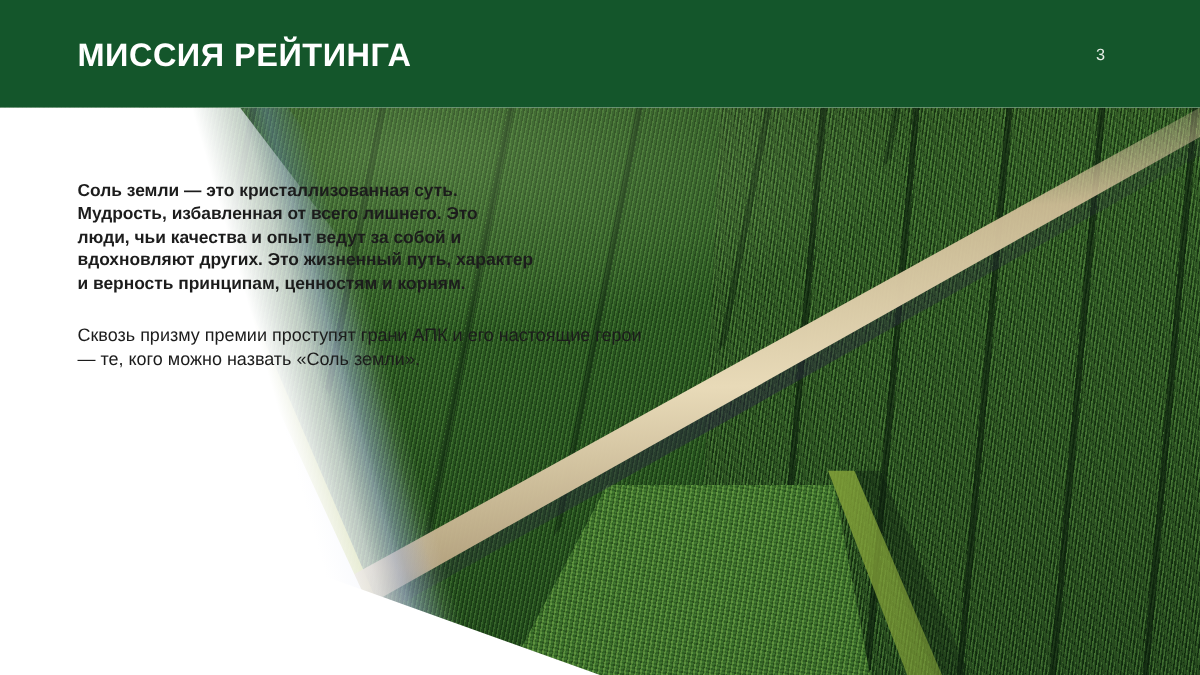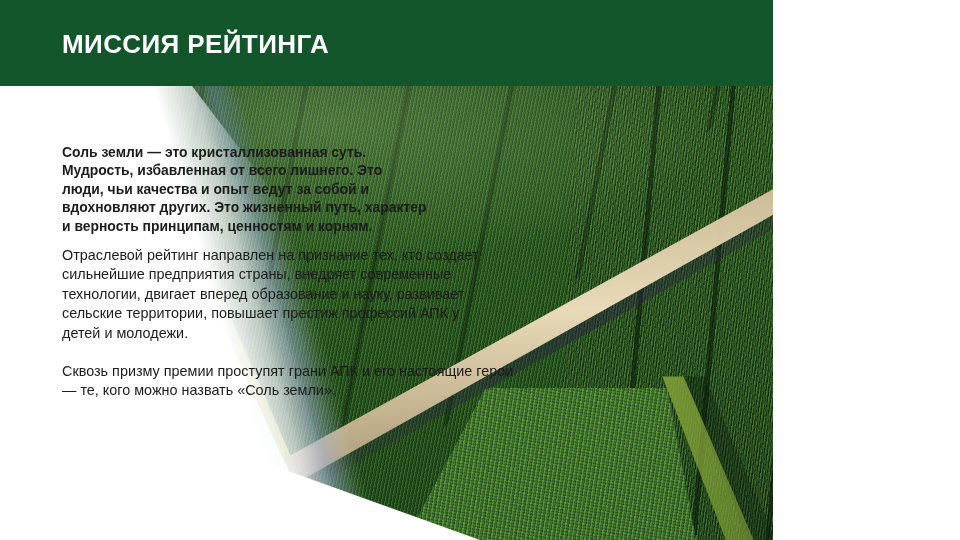--- a/index.html
+++ b/index.html
@@ -3,21 +3,21 @@
 <meta charset="utf-8">
 <title>Миссия рейтинга</title>
 <style>
   html, body {
     margin: 0;
     padding: 0;
     background: #ffffff;
   }
   #slide {
     position: relative;
-    width: 773px;
+    width: 960px;
     height: 540px;
     overflow: hidden;
     background: #ffffff;
     font-family: "Liberation Sans", sans-serif;
   }
 
   
   #header-bar {
     position: absolute;
     left: 0; top: 0;
@@ -233,21 +233,21 @@
     color: #1c1c1c;
     font-size: 14.4px;
     line-height: 19.4px;
     margin: 0 0 19px 0;
     white-space: pre-line;
   }
   .para.lead {
     font-weight: bold;
     font-size: 13.9px;
     line-height: 18.4px;
-    margin-bottom: 11px;
+    margin-bottom: 25px;
   }
   .para:last-child { margin-bottom: 13px; }
 </style>
 </head>
 <body>
 
 <div id="slide">
 
   <div id="photo">
     <div class="layer" id="field-base"></div>
@@ -274,22 +274,17 @@
     <div id="slide-title">МИССИЯ РЕЙТИНГА</div>
     <div id="page-number">3</div>
   </div>
 
   <div id="body-text">
     <p class="para lead">Соль земли — это кристаллизованная суть.
 Мудрость, избавленная от всего лишнего. Это
 люди, чьи качества и опыт ведут за собой и
 вдохновляют других. Это жизненный путь, характер
 и верность принципам, ценностям и корням.</p>
-    <p class="para">Отраслевой рейтинг направлен на признание тех, кто создает
-сильнейшие предприятия страны, внедряет современные
-технологии, двигает вперед образование и науку, развивает
-сельские территории, повышает престиж профессий АПК у
-детей и молодежи.</p>
     <p class="para">Сквозь призму премии проступят грани АПК и его настоящие герои
 — те, кого можно назвать «Соль земли».</p>
   </div>
 
 </div>
 
 </body></html>

